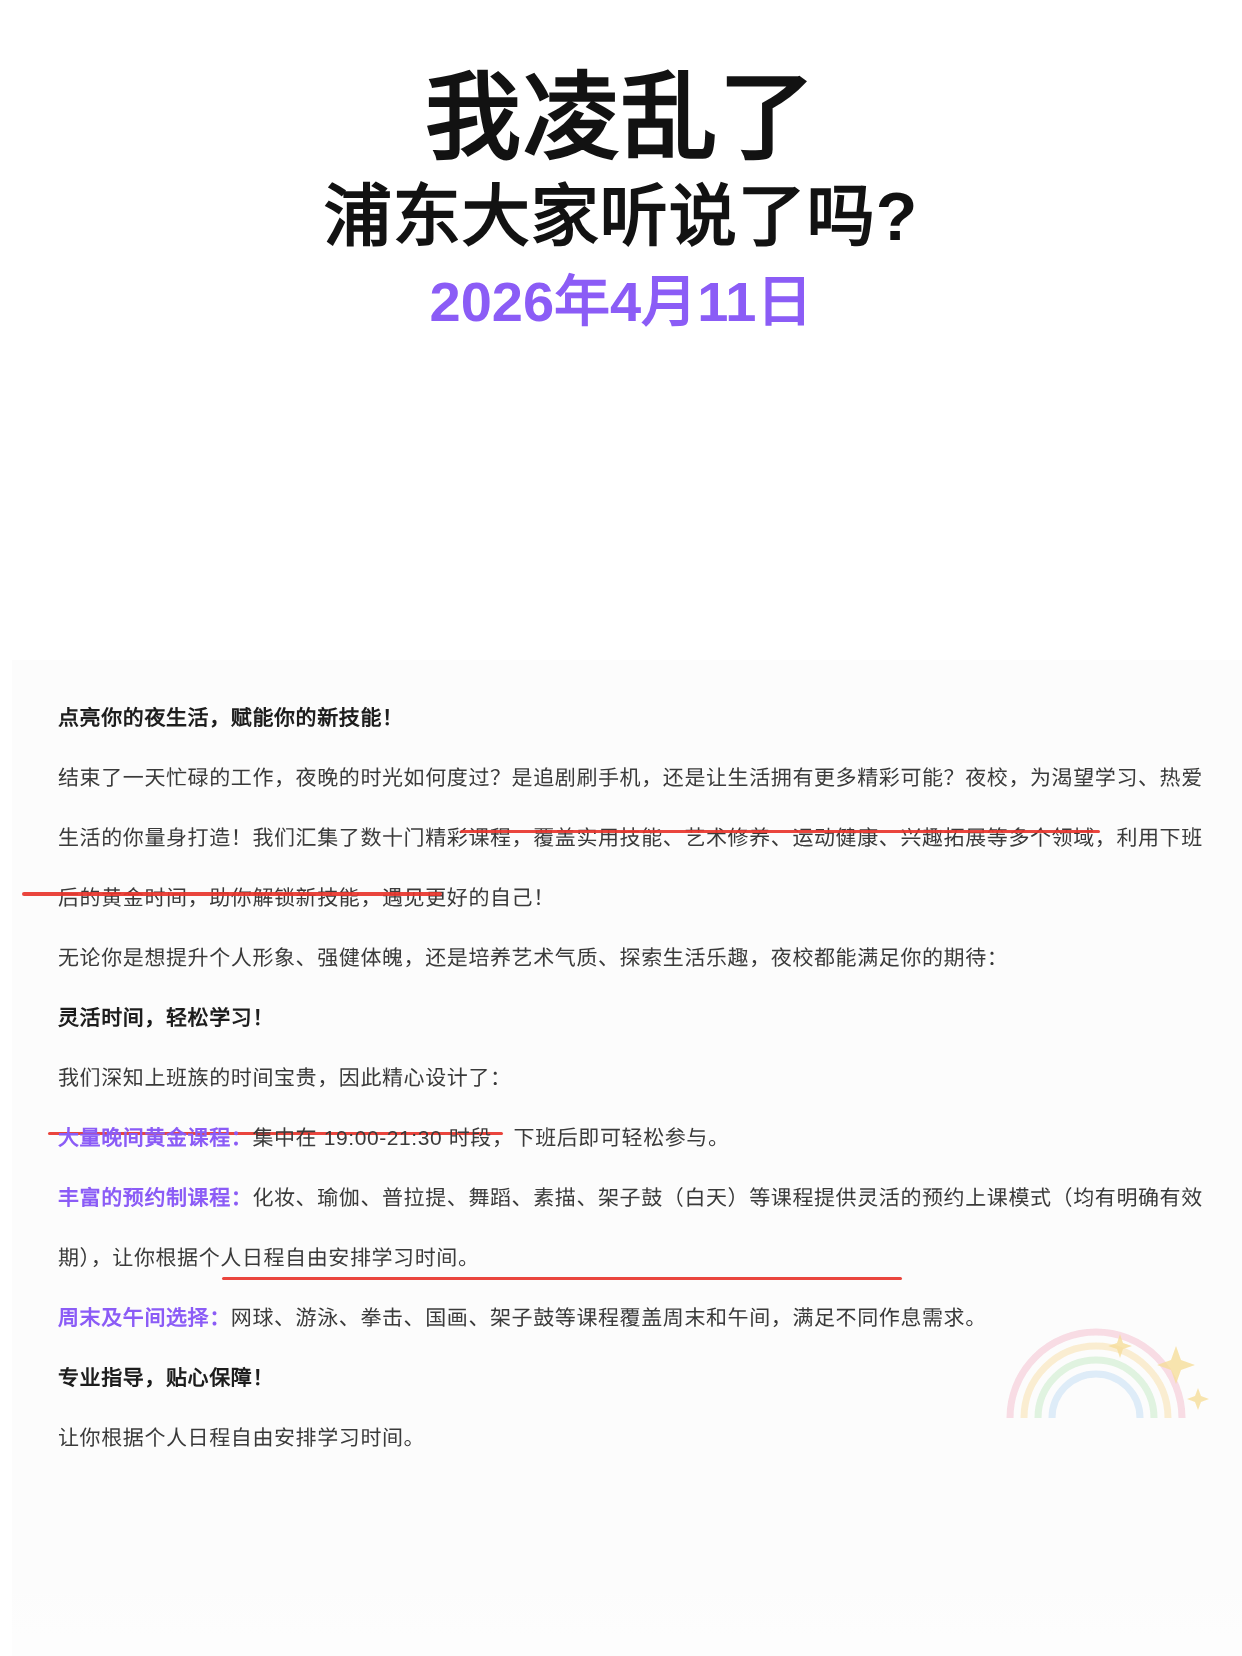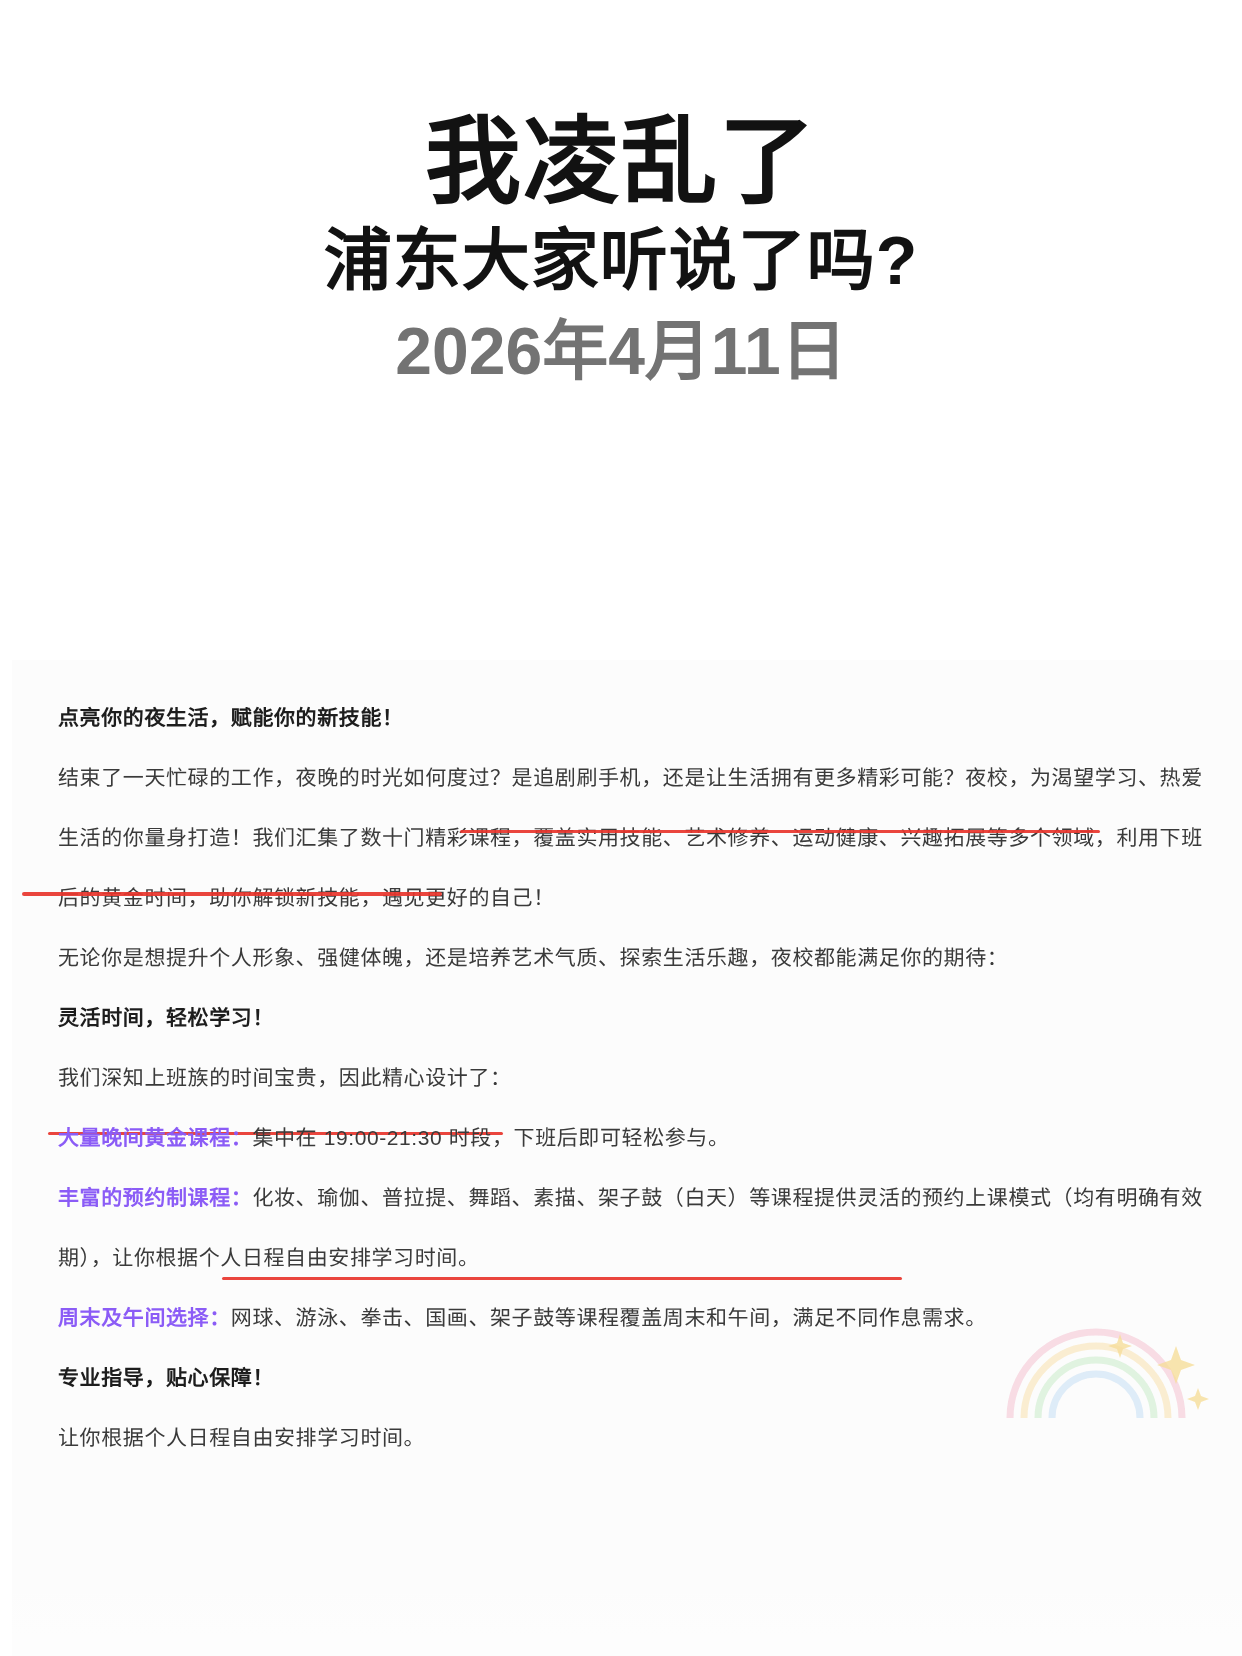--- a/index.html
+++ b/index.html
@@ -10,43 +10,43 @@
   body {
     width: 1242px;
     height: 1656px;
     font-family: "Liberation Sans", sans-serif;
     position: relative;
     overflow: hidden;
   }
 
   
   .title-block {
-    padding-top: 108px;
+    padding-top: 64px;
     text-align: center;
   }
   .title-line-1 {
     font-size: 96px;
     line-height: 1.12;
     font-weight: 700;
     color: #121212;
     letter-spacing: 2px;
   }
   .title-line-2 {
     font-size: 68px;
     line-height: 1.18;
     font-weight: 700;
     color: #121212;
     letter-spacing: 1px;
     margin-top: 4px;
   }
   .title-date {
-    font-size: 66px;
+    font-size: 56px;
     line-height: 1.2;
     font-weight: 700;
-    color: #737373;
+    color: #8b5cf6;
     letter-spacing: 0px;
     margin-top: 12px;
   }
 
   
   .doc {
     position: absolute;
     left: 12px;
     top: 660px;
     width: 1242px;

